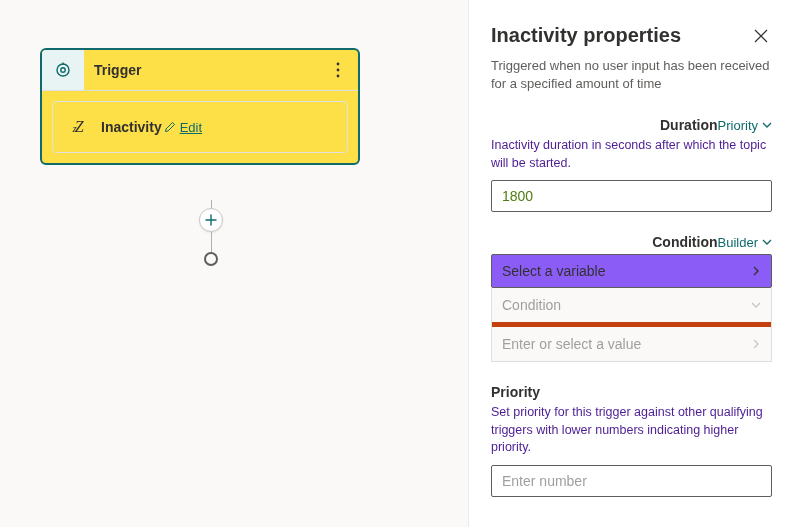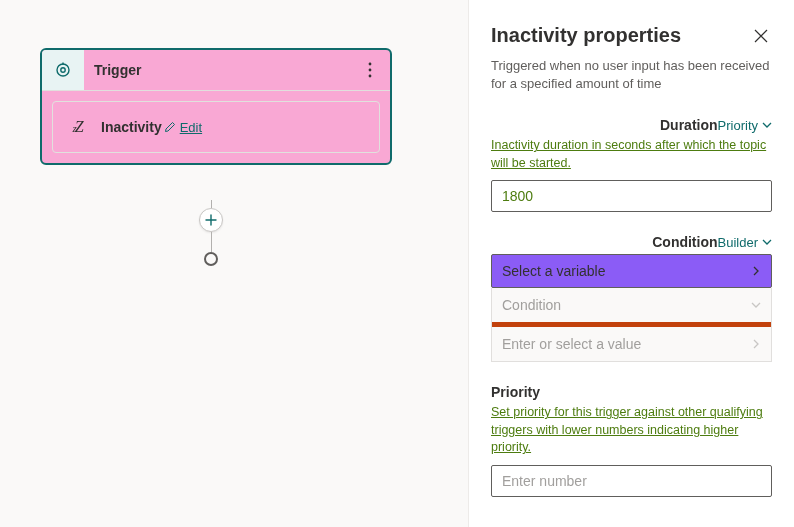--- a/index.html
+++ b/index.html
@@ -13,24 +13,24 @@
       overflow: hidden;
     }
     .canvas {
       flex: 1;
       background: #faf9f8;
       position: relative;
       padding: 48px 40px;
       border-right: 1px solid #edebe9;
     }
     .trigger-card {
-      background: #f9a8d4;
+      background: #fde047;
       border: 2px solid #0f6b6b;
       border-radius: 6px;
-      width: 352px;
+      width: 320px;
       overflow: hidden;
     }
     .trigger-header {
       display: flex;
       align-items: stretch;
       border-bottom: 1px solid #e1dfdd;
     }
     .trigger-icon-box {
       width: 42px;
       background: #e8f3f3;
@@ -121,21 +121,21 @@
     .close-btn { cursor: pointer; padding: 4px; }
     .panel-desc { font-size: 13px; color: #605e5c; margin-bottom: 24px; line-height: 1.4; }
     .field-block { margin-bottom: 22px; }
     .field-head { display: flex; justify-content: flex-end; align-items: center; margin-bottom: 4px; }
     .field-label { font-weight: 600; font-size: 14px; }
     .field-mode {
       color: #0f6b6b; font-size: 13px;
       display: flex; align-items: center; gap: 4px;
       cursor: pointer;
     }
-    .field-help { font-size: 12.5px; color: #4d7c0f; line-height: 1.4; margin-bottom: 8px; text-decoration: underline; }
+    .field-help { font-size: 12.5px; color: #4c1d95; line-height: 1.4; margin-bottom: 8px; }
     .text-input {
       width: 100%;
       padding: 7px 10px;
       border: 1px solid #605e5c;
       border-radius: 2px;
       font-size: 14px;
       font-family: inherit;
       color: #4d7c0f;
     }
     .text-input::placeholder { color: #a19f9d; }

